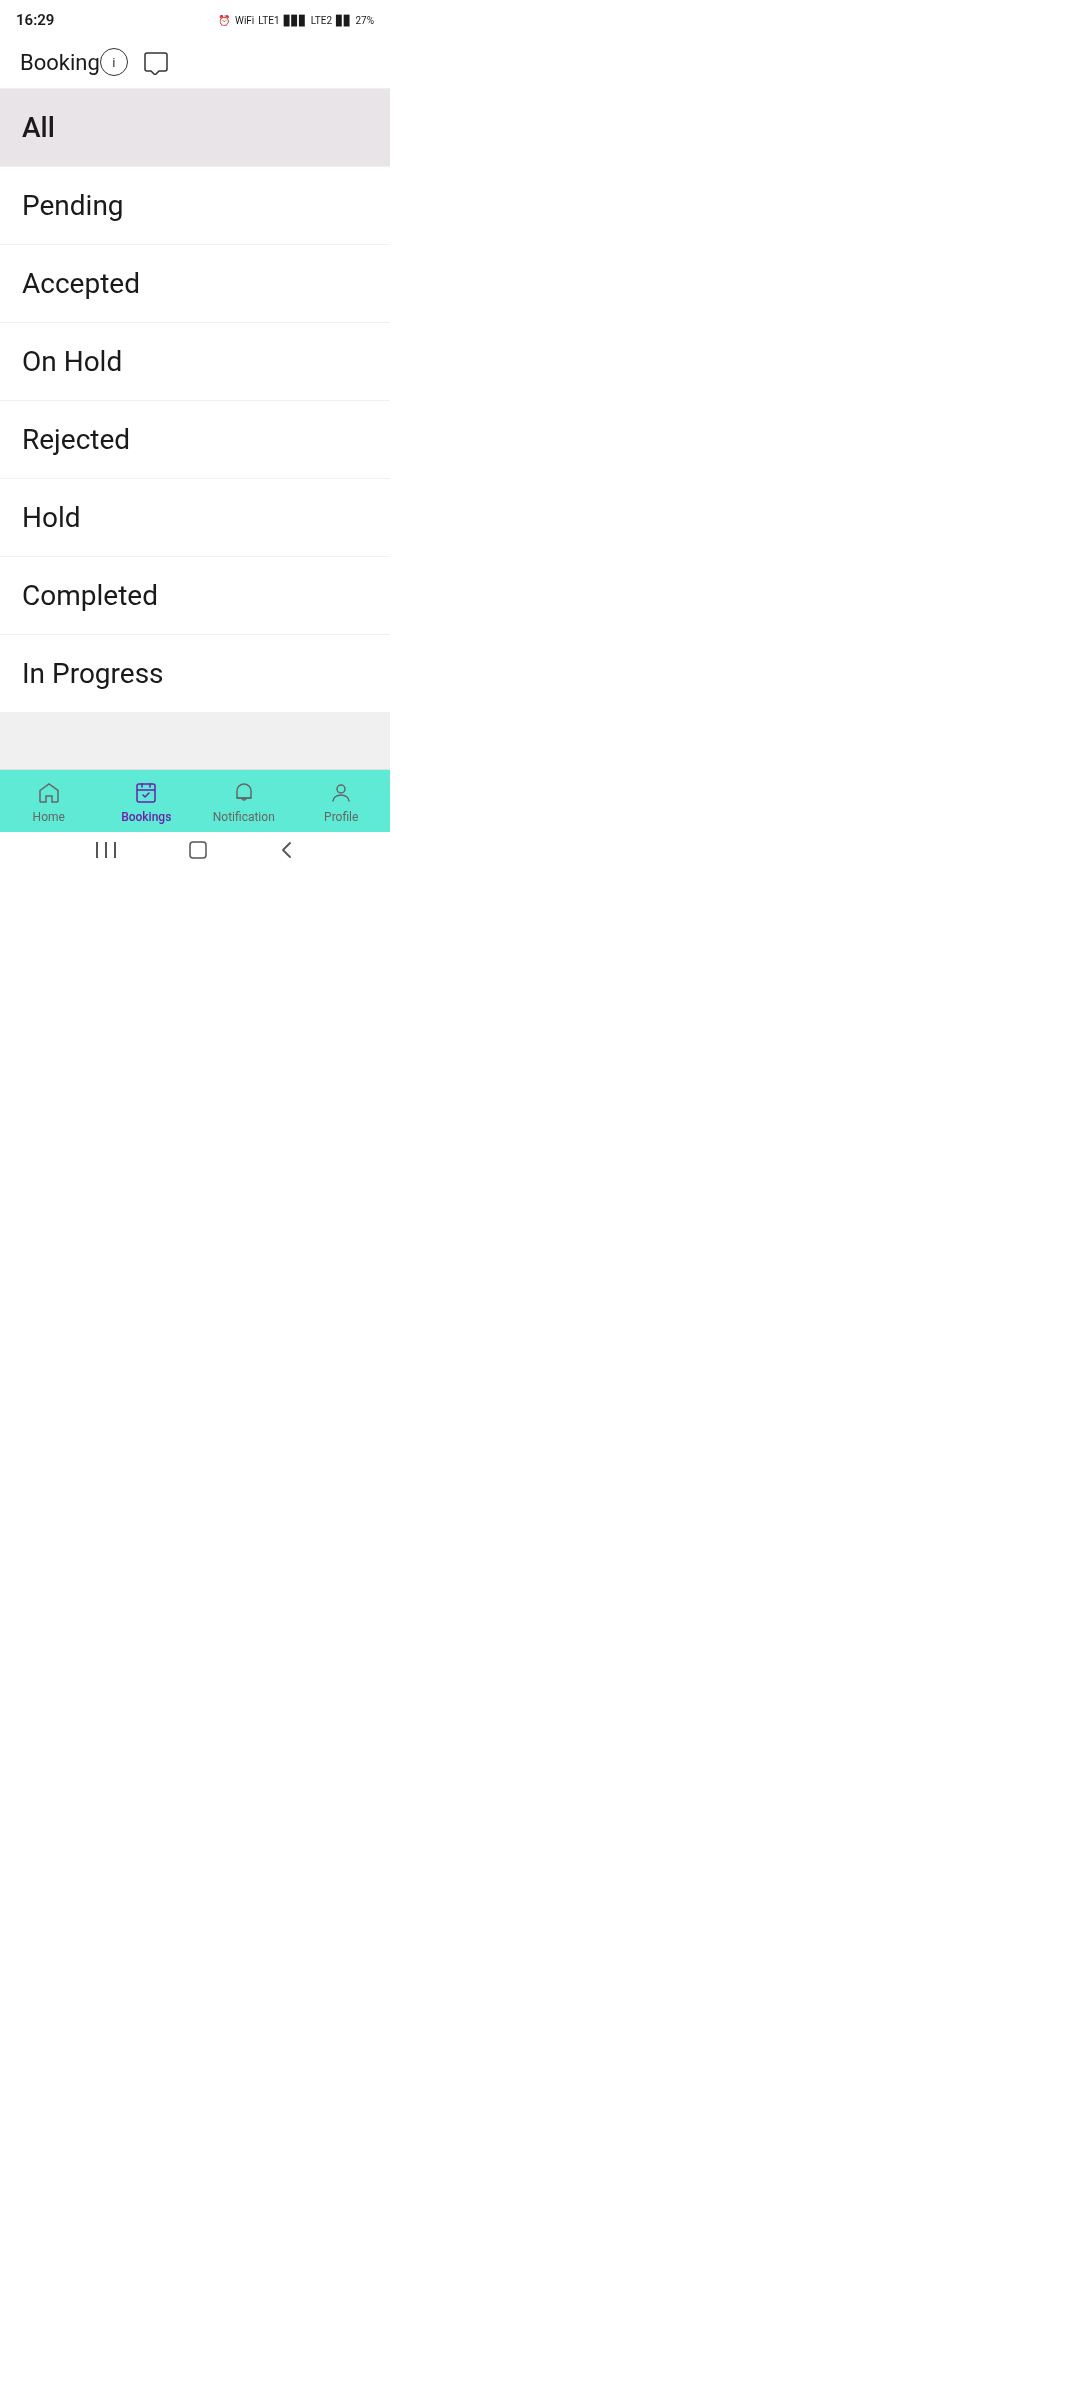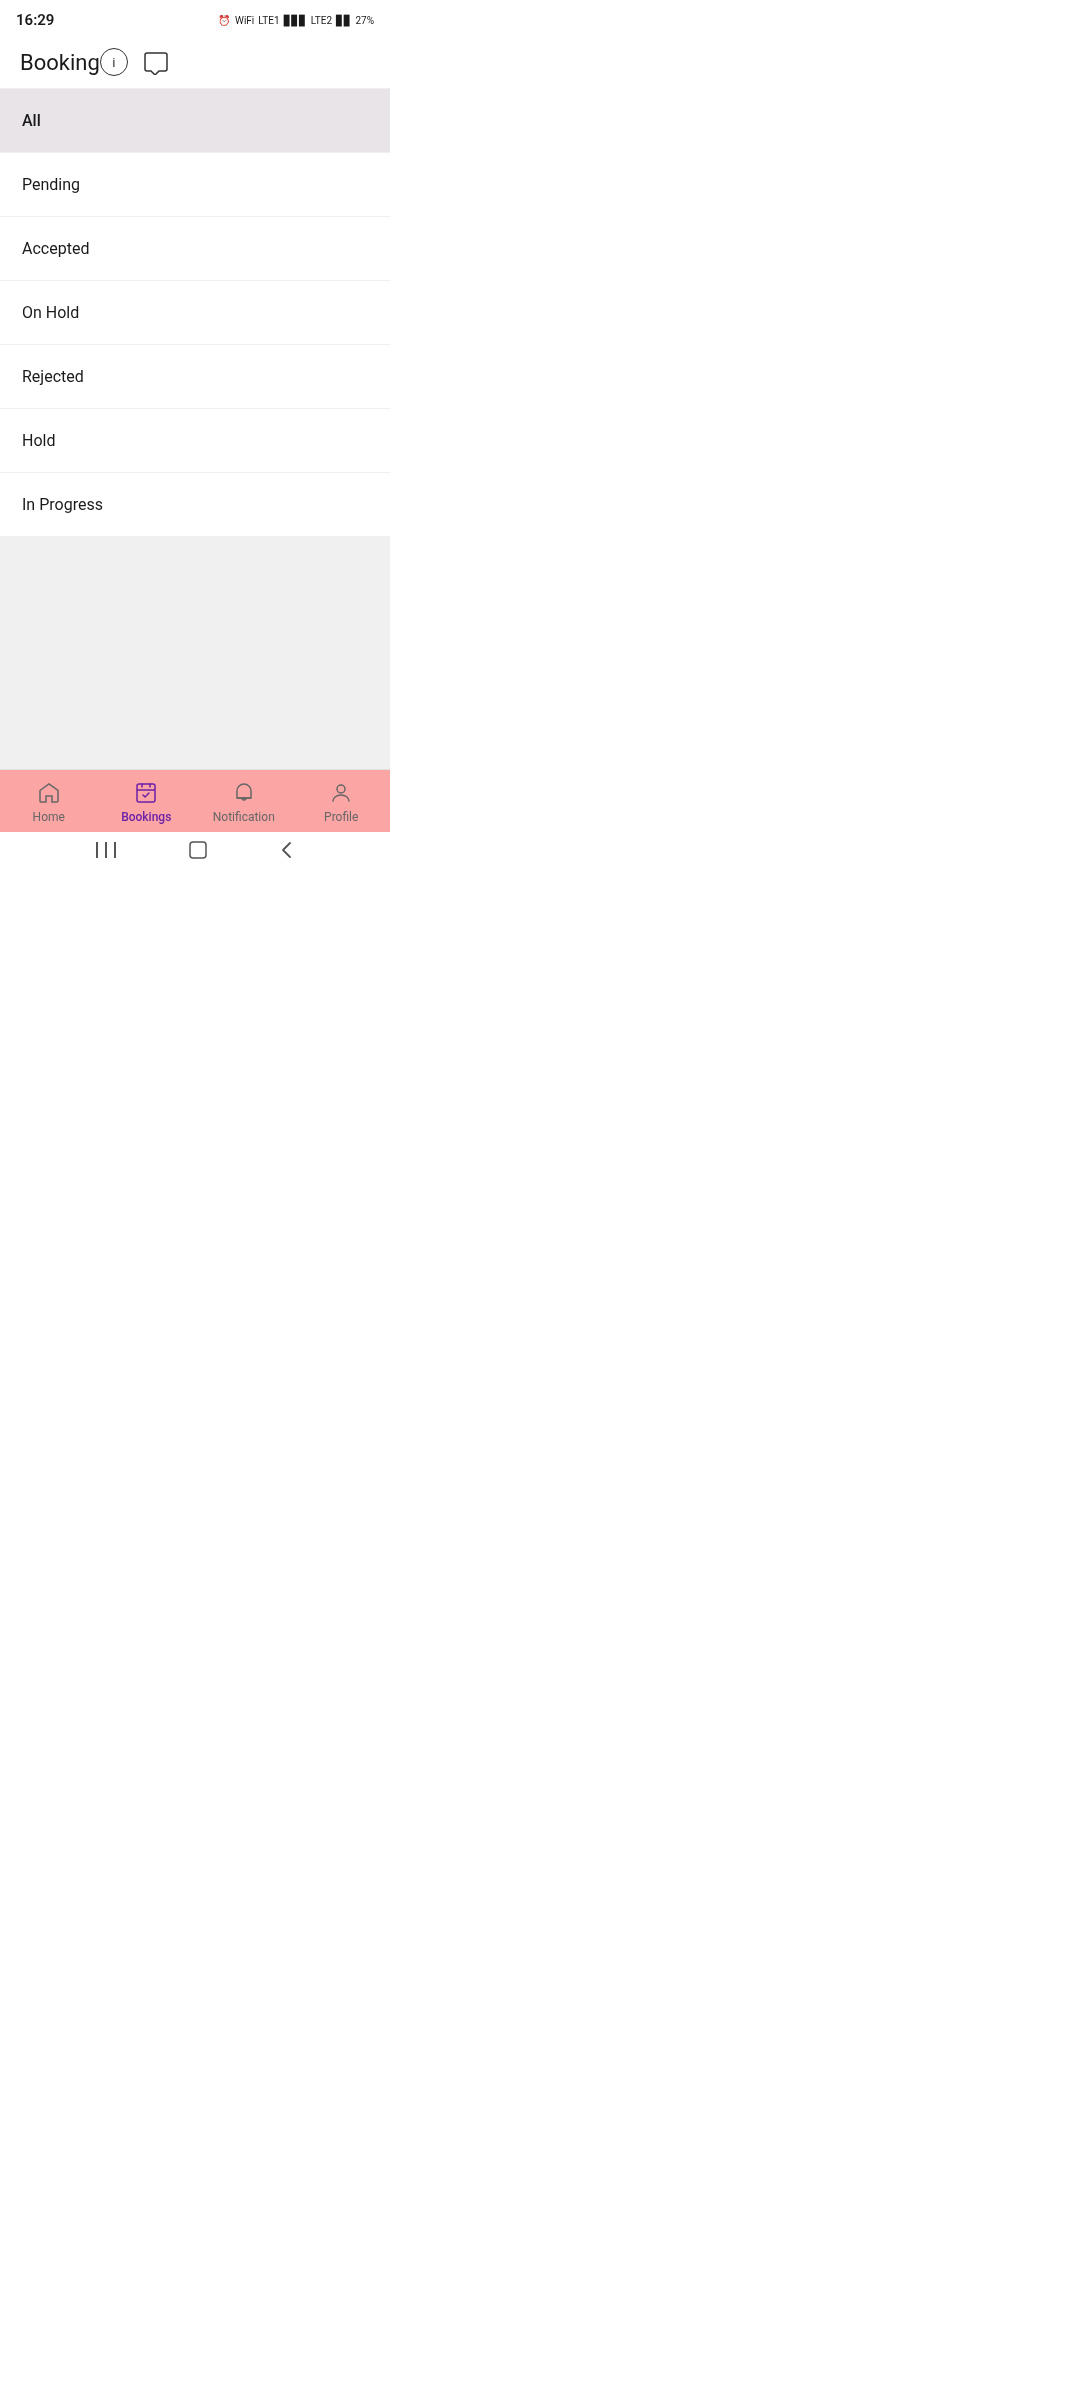--- a/index.html
+++ b/index.html
@@ -88,21 +88,21 @@
       justify-content: center;
     }
 
     
     .filter-list {
       flex: 1;
     }
 
     .filter-item {
       padding: 22px 22px;
-      font-size: 16px;
+      font-size: 28px;
       font-weight: 400;
       color: #1a1a1a;
       background: #ffffff;
       border-bottom: 1px solid #f0f0f0;
       cursor: pointer;
     }
 
     .filter-item.active {
       background: #e8e4e8;
       font-weight: 500;
@@ -114,21 +114,21 @@
       flex: 1;
       min-height: 120px;
     }
 
     
     .bottom-nav {
       position: absolute;
       bottom: 0;
       left: 0;
       right: 0;
-      background: #fca5a5;
+      background: #5eead4;
       border-top: 1px solid #e0e0e0;
     }
 
     .nav-items {
       display: flex;
       justify-content: space-around;
       align-items: center;
       padding: 10px 0 8px 0;
     }
 
@@ -232,20 +232,23 @@
 
 
     <div class="filter-item">
       <span>Rejected</span>
     </div>
 
     <div class="filter-item">
       <span>Hold</span>
     </div>
 
+    <div class="filter-item">
+      <span>Completed</span>
+    </div>
 
     <div class="filter-item">
       <span>In Progress</span>
     </div>
 
   </div>
   <div class="gray-area"></div>
 </div>
 
 <div class="bottom-nav">

